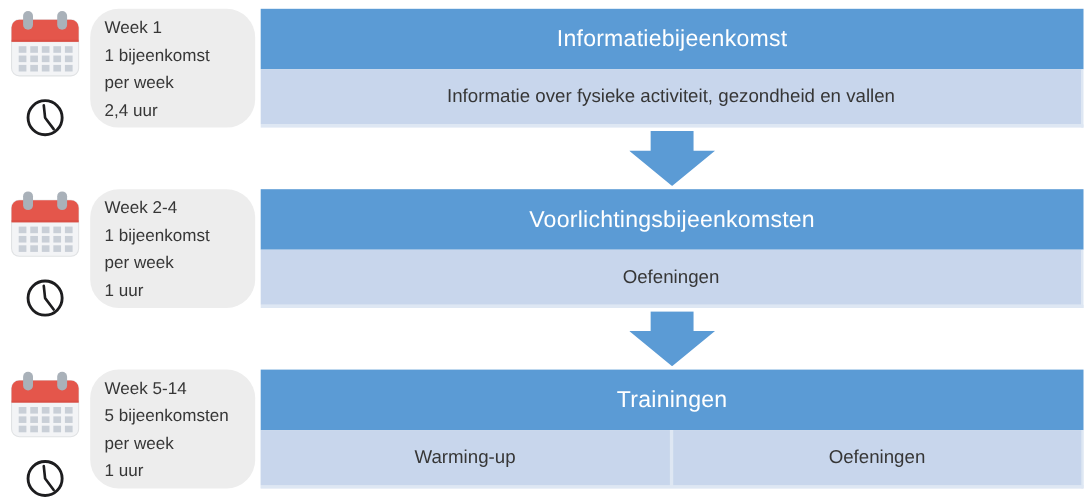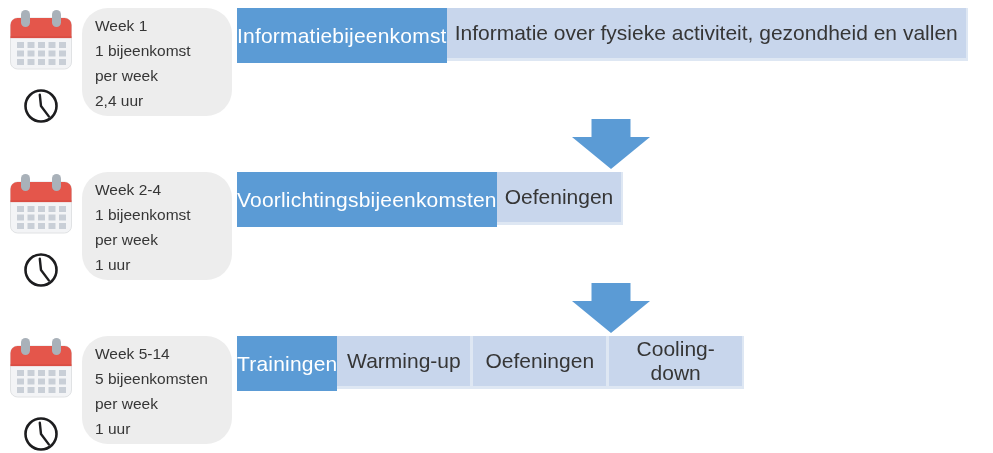--- a/index.html
+++ b/index.html
@@ -27,21 +27,21 @@
     background: var(--info-gray, #EDEDED);
     color: var(--body-text, #363636);
     font-size: 15.5px;
     line-height: 25px;
     padding: 5px 12px 0 13px;
     border-radius: 26px;
   }
   .bars {
     flex: 1;
     margin-left: 5px; margin-right: 8px;
-    display: flex; flex-direction: row;
+    display: flex; flex-direction: column;
   }
   .bar-header {
     height: 55px;
     background: var(--header-blue, #5B9BD5);
     color: var(--header-text, #FFFFFF);
     font-size: 21px;
     display: flex; align-items: center; justify-content: center;
     letter-spacing: 0.2px;
   }
   .bar-cells {
@@ -49,21 +49,21 @@
     display: flex;
     gap: 3px;
     background: var(--cell-divider, #DEE7F3);
     border-bottom: 3px solid var(--cell-divider, #DEE7F3);
     border-right: 2px solid var(--cell-divider, #DEE7F3);
   }
   .cell {
     flex: 1;
     background: var(--cell-blue, #C8D6EC);
     color: var(--body-text, #363636);
-    font-size: 21px;
+    font-size: 17px;
     display: flex; align-items: center; justify-content: center;
     text-align: center;
     padding: 0 8px;
   }
   .arrow-gap {
     height: 56px;
     margin-left: 237px; margin-right: 8px;
     display: flex; align-items: center; justify-content: center;
   }
   .down-arrow {
@@ -229,18 +229,17 @@
       <div>Week 5-14</div>
       <div>5 bijeenkomsten</div>
       <div>per week</div>
       <div>1 uur</div>
     </div>
     <div class="bars">
       <div class="bar-header">Trainingen</div>
       <div class="bar-cells">
         <div class="cell">Warming-up</div>
         <div class="cell">Oefeningen</div>
-        <div class="cell">Cooling-down</div>
       </div>
     </div>
   </div>
 
 </div>
 
 </body></html>

